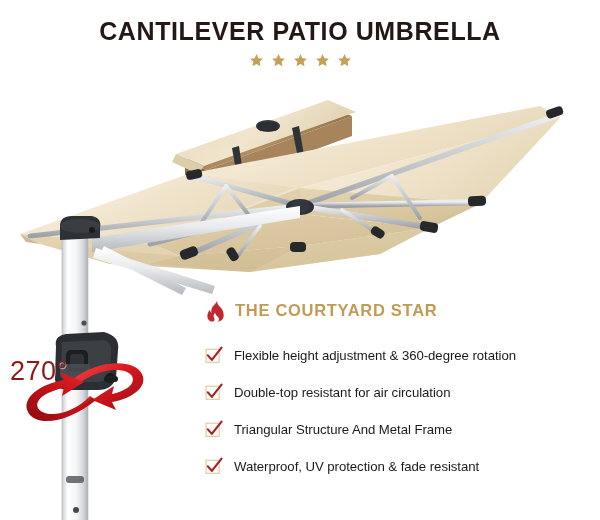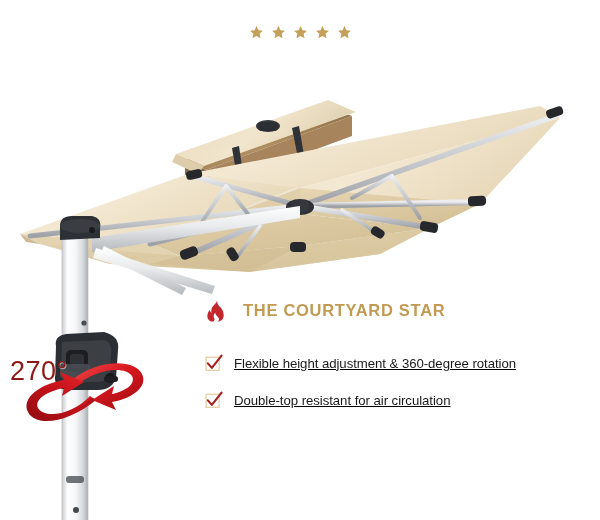--- a/index.html
+++ b/index.html
@@ -67,38 +67,37 @@
 
   
   .features {
     position: absolute;
     left: 205px; top: 295px;
     width: 395px;
   }
   .feat-head {
     display: flex;
     align-items: center;
-    gap: 17px;
+    gap: 9px;
     height: 30px;
     margin-left: 2px;
   }
   .flame-icon { width: 19px; height: 24px; display: block; flex: 0 0 auto; }
   .feat-head-text {
     font-size: 16.5px;
     font-weight: bold;
     color: #c29a52;
     letter-spacing: 0.7px;
     white-space: nowrap;
   }
   .feat-list {
-    margin-top: 28px;
+    margin-top: 20px;
     display: flex;
     flex-direction: column;
     gap: 17px;
-    text-decoration: underline;
   }
   .feat-item {
     display: flex;
     align-items: center;
     gap: 11px;
     height: 20px;
   }
   .check-icon { width: 18px; height: 18px; display: block; flex: 0 0 auto; }
   .feat-text {
     font-size: 13.2px;
@@ -106,20 +105,21 @@
     white-space: nowrap;
     letter-spacing: -0.05px;
   }
 </style>
 </head>
 <body>
 
 <div id="page">
 
   <div class="header">
+    <div class="title">CANTILEVER PATIO UMBRELLA</div>
     <div class="stars">
       <svg class="star" viewBox="0 0 24 24">
           <path fill="#c5a059" d="M12 1.6l3.1 6.6 7.2.9-5.3 4.9 1.4 7.1L12 17.6 5.6 21.1 7 14l-5.3-4.9 7.2-.9z"></path>
         </svg>
       <svg class="star" viewBox="0 0 24 24">
           <path fill="#c5a059" d="M12 1.6l3.1 6.6 7.2.9-5.3 4.9 1.4 7.1L12 17.6 5.6 21.1 7 14l-5.3-4.9 7.2-.9z"></path>
         </svg>
       <svg class="star" viewBox="0 0 24 24">
           <path fill="#c5a059" d="M12 1.6l3.1 6.6 7.2.9-5.3 4.9 1.4 7.1L12 17.6 5.6 21.1 7 14l-5.3-4.9 7.2-.9z"></path>
         </svg>
@@ -341,18 +341,32 @@
       </div>
 
       <div class="feat-item">
         <svg class="check-icon" viewBox="0 0 20 20">
           <rect x="1.2" y="3.6" width="14.5" height="14.5" fill="none" stroke="#e5c89a" stroke-width="1.3"></rect>
           <path d="M3.2,10.4 L7.6,15.4 L18.4,1.8" fill="none" stroke="#a62226" stroke-width="2.4" stroke-linecap="round" stroke-linejoin="round"></path>
         </svg>
         <div class="feat-text">Double-top resistant for air circulation</div>
       </div>
 
-
+      <div class="feat-item">
+        <svg class="check-icon" viewBox="0 0 20 20">
+          <rect x="1.2" y="3.6" width="14.5" height="14.5" fill="none" stroke="#e5c89a" stroke-width="1.3"></rect>
+          <path d="M3.2,10.4 L7.6,15.4 L18.4,1.8" fill="none" stroke="#a62226" stroke-width="2.4" stroke-linecap="round" stroke-linejoin="round"></path>
+        </svg>
+        <div class="feat-text">Triangular Structure And Metal Frame</div>
+      </div>
+
+      <div class="feat-item">
+        <svg class="check-icon" viewBox="0 0 20 20">
+          <rect x="1.2" y="3.6" width="14.5" height="14.5" fill="none" stroke="#e5c89a" stroke-width="1.3"></rect>
+          <path d="M3.2,10.4 L7.6,15.4 L18.4,1.8" fill="none" stroke="#a62226" stroke-width="2.4" stroke-linecap="round" stroke-linejoin="round"></path>
+        </svg>
+        <div class="feat-text">Waterproof, UV protection &amp; fade resistant</div>
+      </div>
 
     </div>
   </div>
 
 </div>
 
 </body></html>

